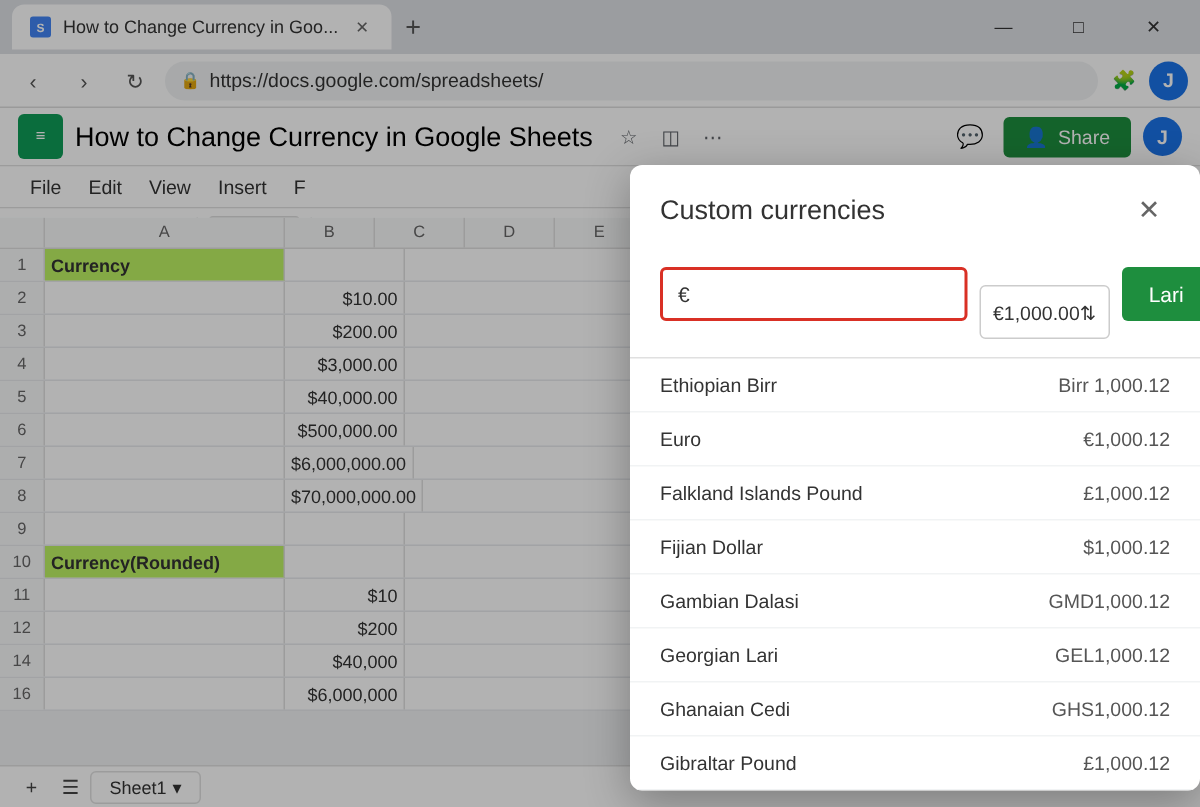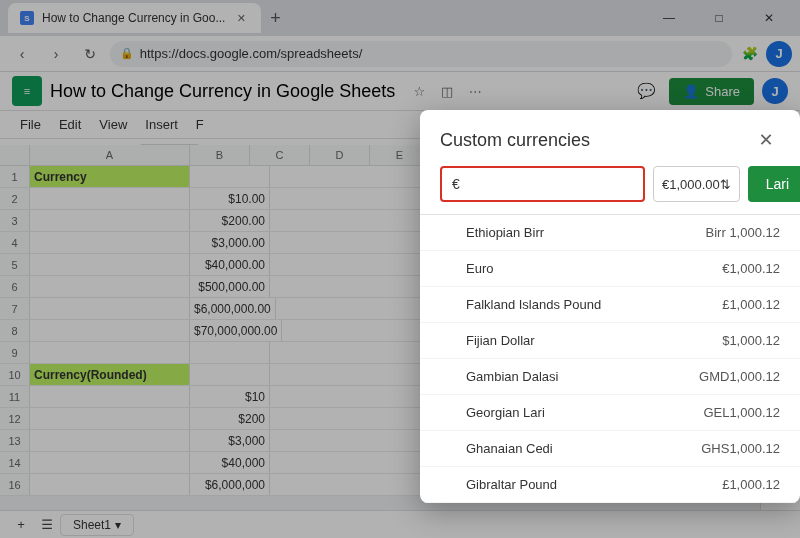--- a/index.html
+++ b/index.html
@@ -375,21 +375,21 @@
     }
     .preview-input {
       width: 120px;
       height: 36px;
       border: 1px solid #ccc;
       border-radius: 4px;
       padding: 0 8px;
       font-size: 13px;
       color: #333;
       text-align: right;
-      display: flex; align-items: center; justify-content: space-between;
+      display: flex; align-items: center; justify-content: space-between; margin-top: 24px;
     }
     .preview-text {
       font-size: 13px; color: #333;
     }
     .apply-btn {
       height: 36px;
       background: #1e8e3e;
       color: white;
       border: none;
       border-radius: 4px;
@@ -408,21 +408,20 @@
       display: flex;
       align-items: center;
       justify-content: space-between;
       padding: 10px 20px;
       cursor: pointer;
       border-bottom: 1px solid #f1f3f4;
     }
     .currency-name {
       font-size: 13px;
       color: #333;
-      margin-left: 26px;
     }
     .currency-preview {
       font-size: 13px;
       color: #555;
     }
 
     
     .right-sidebar {
       width: 40px;
       background: #fff;
@@ -605,25 +604,20 @@
           </div>
           <div class="sheet-row">
             <div class="row-num-cell">11</div>
             <div class="cell"></div>
             <div class="cell" style="min-width: 80px;">$10</div>
           </div>
           <div class="sheet-row">
             <div class="row-num-cell">12</div>
             <div class="cell"></div>
             <div class="cell" style="min-width: 80px;">$200</div>
-          </div>
-          <div class="sheet-row">
-            <div class="row-num-cell">13</div>
-            <div class="cell"></div>
-            <div class="cell" style="min-width: 80px;">$3,000</div>
           </div>
           <div class="sheet-row">
             <div class="row-num-cell">14</div>
             <div class="cell"></div>
             <div class="cell" style="min-width: 80px;">$40,000</div>
           </div>
           <div class="sheet-row">
             <div class="row-num-cell">16</div>
             <div class="cell"></div>
             <div class="cell" style="min-width: 80px;">$6,000,000</div>

